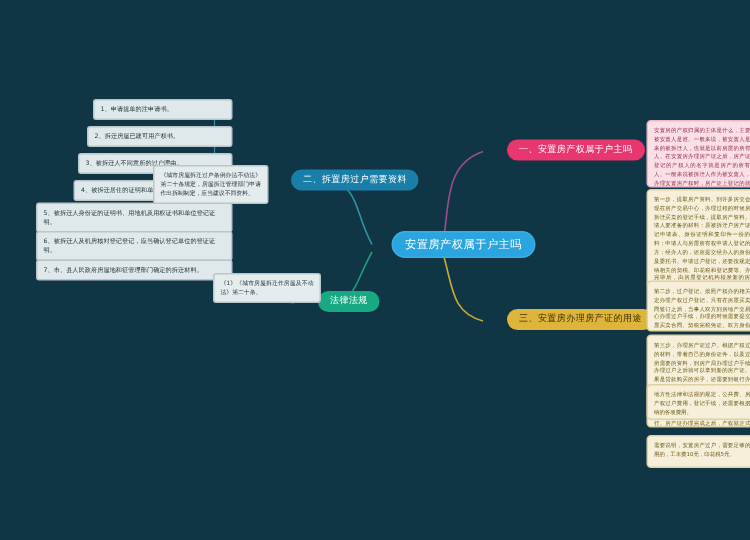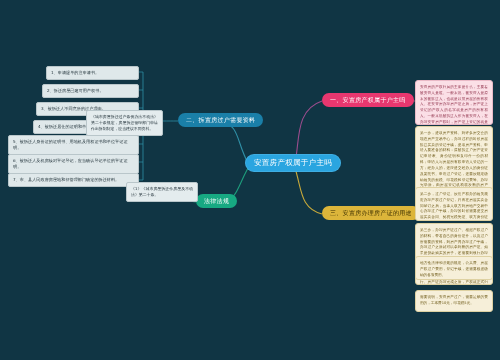--- a/index.html
+++ b/index.html
@@ -6,21 +6,21 @@
   body{
     width:500px;height:360px;overflow:hidden;
     background:#103544;
     font-family:"DejaVu Sans","Liberation Sans",sans-serif;
     position:relative;
   }
   #canvas{position:absolute;inset:0;width:500px;height:360px;}
   svg.links{position:absolute;left:0;top:0;width:500px;height:360px;overflow:visible;}
 
   
-  .node{position:absolute;box-sizing:border-box;}
+  .node{position:absolute;box-sizing:border-box;margin-left:16px;}
 
   .center-node{
     background:#2aa5e0;
     color:#ffffff;
     border-radius:9px;
     font-size:7.5px;
     line-height:1;
     padding:5px 9px;
     white-space:nowrap;
     letter-spacing:.3px;

